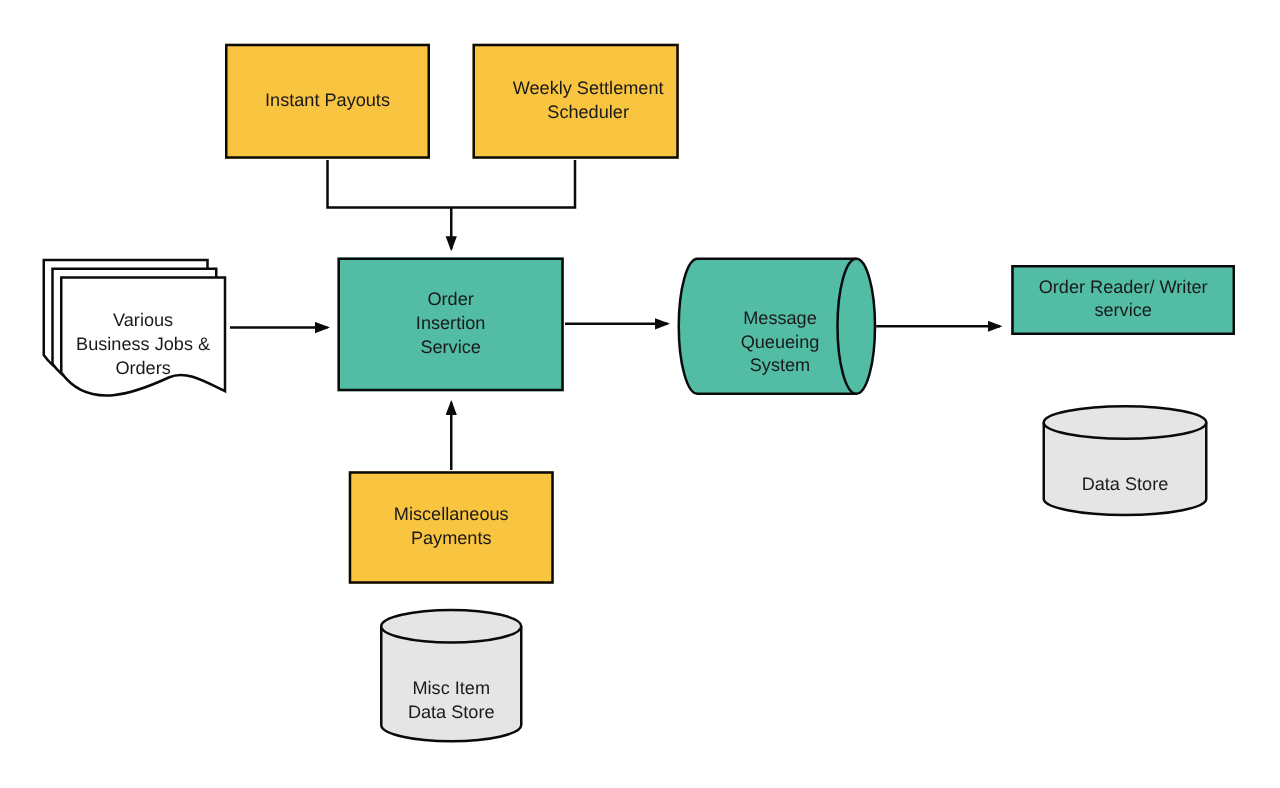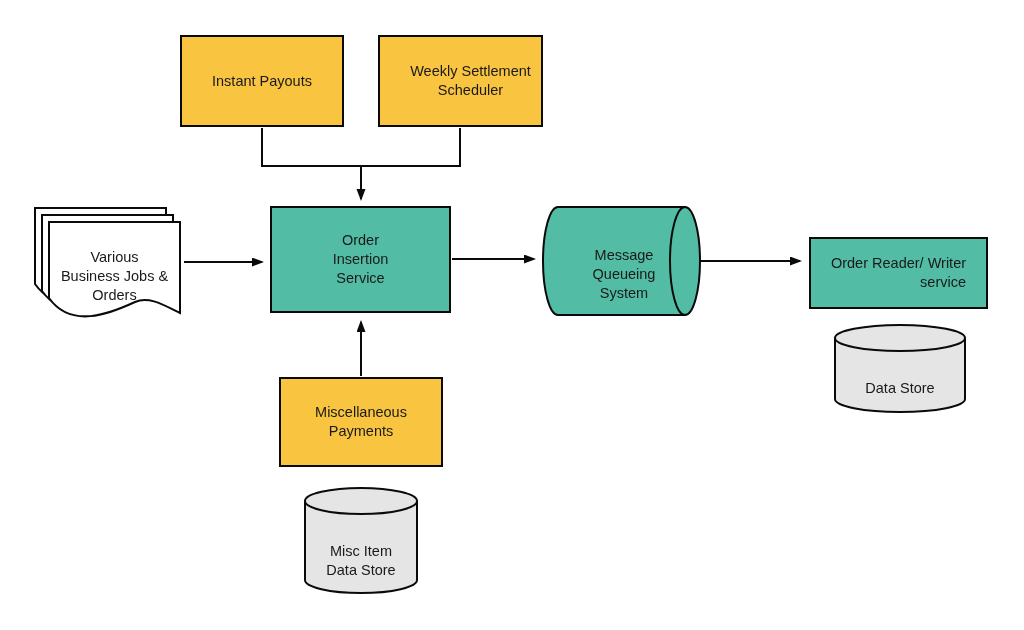--- a/index.html
+++ b/index.html
@@ -112,21 +112,21 @@
     <span>Weekly Settlement
 Scheduler</span>
   </div>
 
   <div class="node box teal" style="left:270px; top:206px; width:181px; height:107px;">
     <span>Order
 Insertion
 Service</span>
   </div>
 
-  <div class="node box teal" style="left:809px; top:237px; width:179px; height:72px;text-align:right;">
+  <div class="node box teal" style="left:809px; top:212px; width:179px; height:56px;">
     <span>Order Reader/ Writer
 service</span>
   </div>
 
   <div class="node box yellow" style="left:279px; top:377px; width:164px; height:90px;">
     <span>Miscellaneous
 Payments</span>
   </div>
 
   <div class="shape-label" style="left:49px; top:226px; width:131px; height:66px;">

